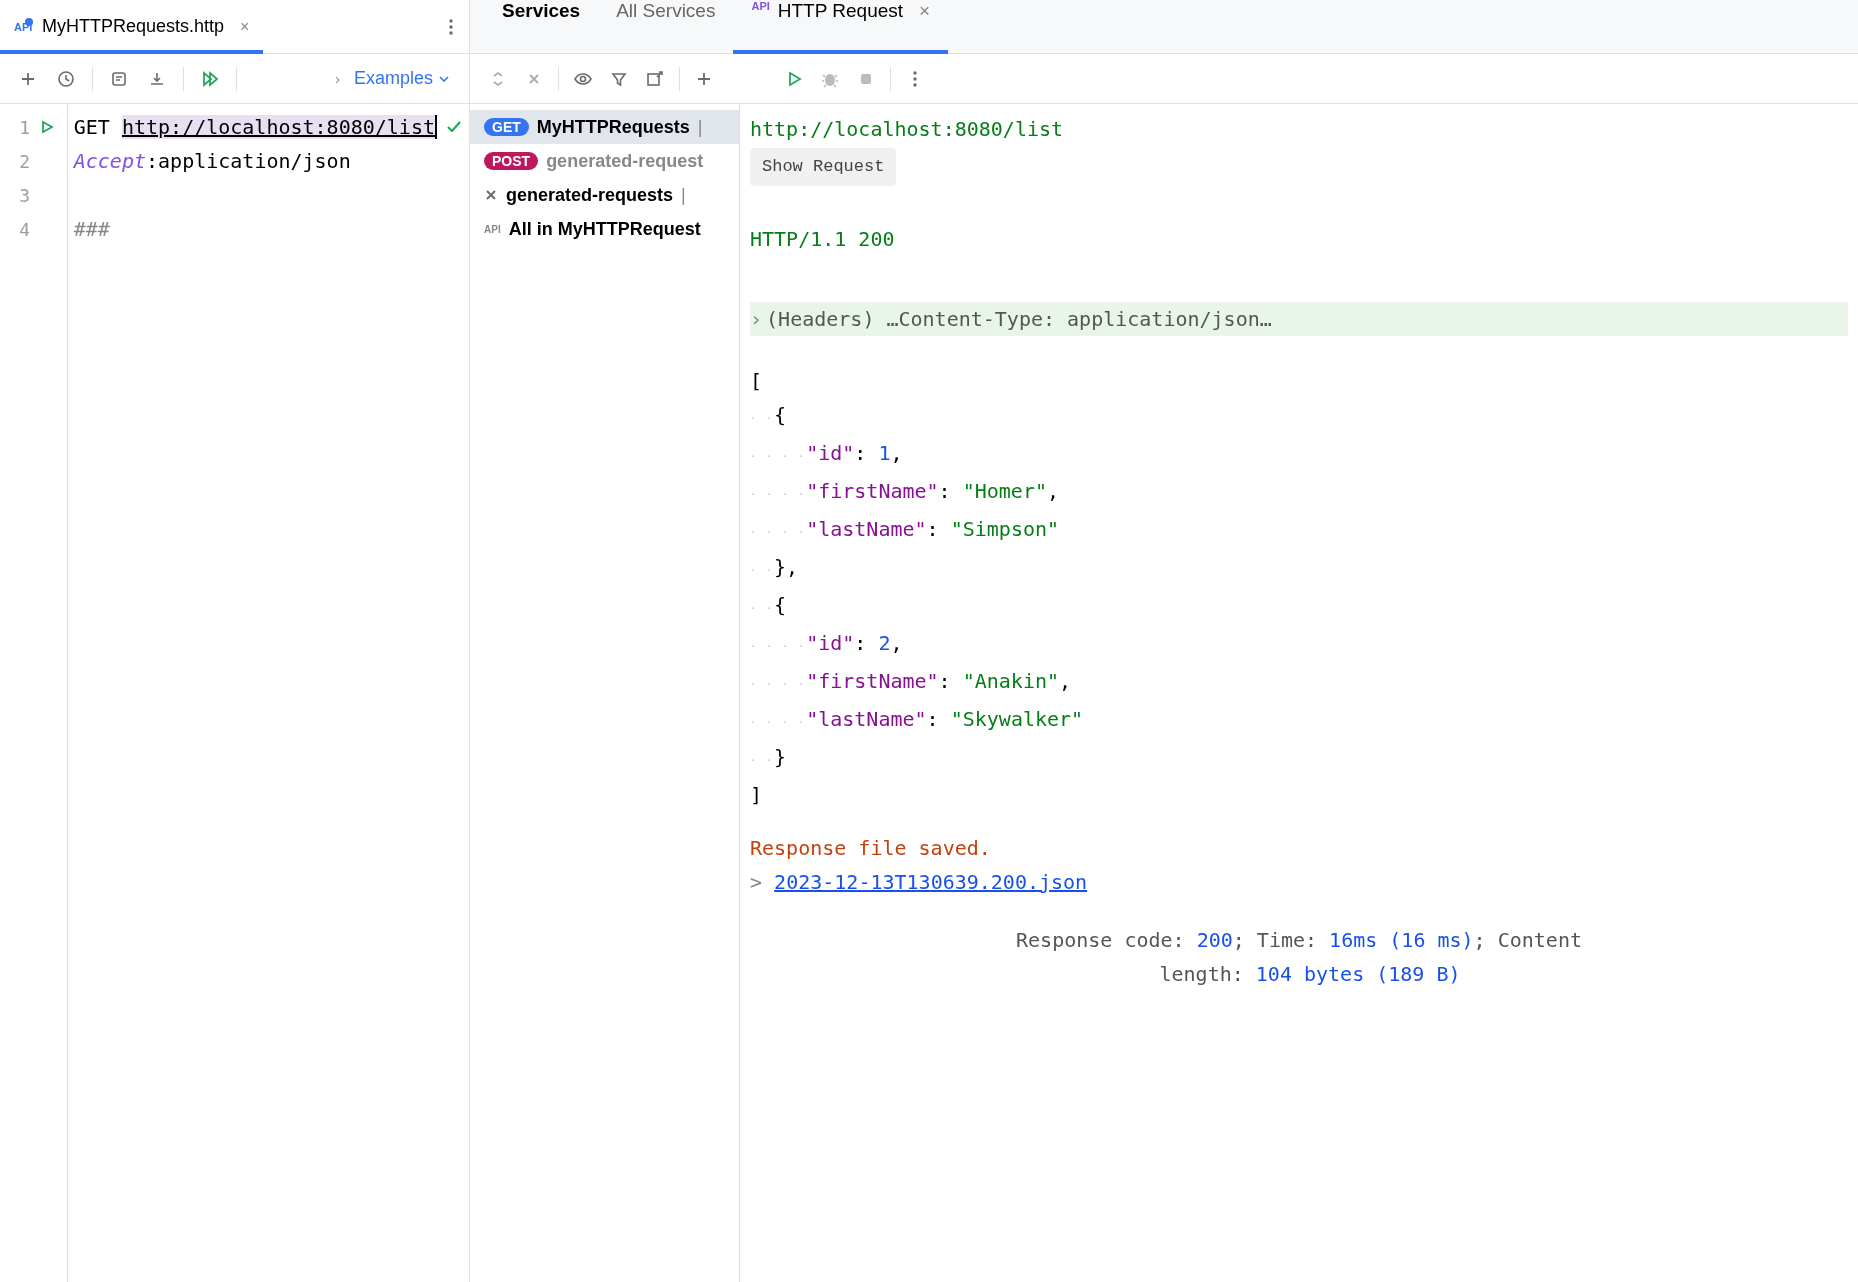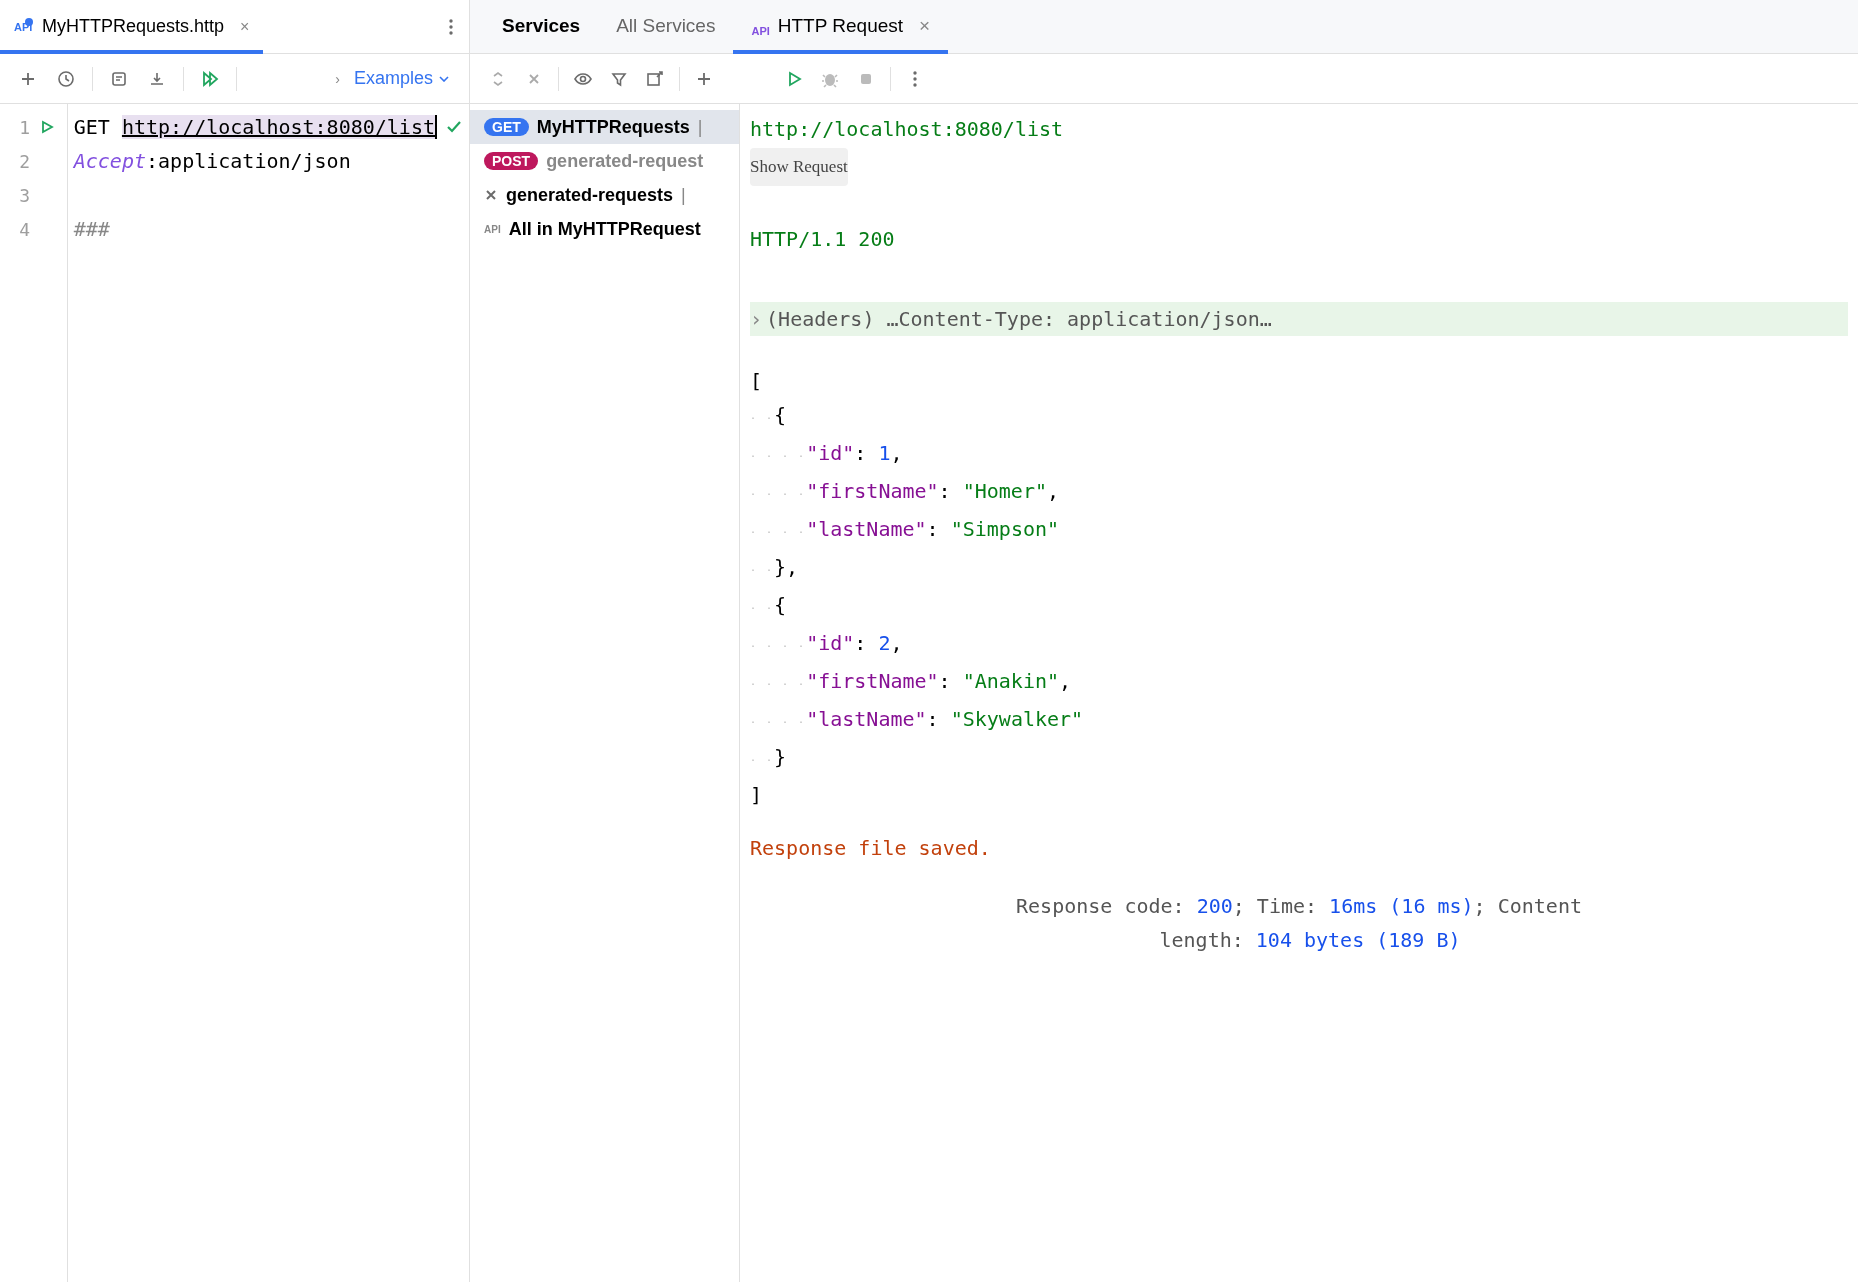--- a/index.html
+++ b/index.html
@@ -183,22 +183,22 @@
       height: 54px;
       display: flex;
       align-items: center;
       padding-left: 14px;
       gap: 0;
       border-bottom: 1px solid #e0e0e0;
     }
     .services-tab {
       height: 100%;
       display: flex;
-      align-items: flex-end;
-      padding: 16px 18px;
+      align-items: flex-start;
+      padding: 0 18px;
       font-size: 19px;
       color: #666;
       gap: 8px;
       position: relative;
     }
     .services-tab.primary {
       font-weight: 600;
       color: #000;
     }
     .services-tab.active {
@@ -296,23 +296,23 @@
       line-height: 34px;
       overflow: hidden;
     }
     .url-line {
       color: #067D17;
     }
     .show-request {
       display: inline-block;
       background: #f0f0f0;
       color: #444;
-      padding: 2px 0;
+      padding: 2px 12px;
       border-radius: 4px;
-      font-family: Liberation Serif, serif;
+      font-family: Liberation Mono, monospace;
       font-size: 17px;
       margin-top: 2px;
       margin-bottom: 18px;
       text-align: right;
     }
     .status-line {
       color: #067D17;
     }
     .headers-line {
       background: #e8f5e8;
@@ -582,20 +582,21 @@
         <div><span class="json-indent-dots">· · · ·</span><span class="json-key">"lastName"</span><span class="json-punct">: </span><span class="json-string">"<span>Simpson</span>"</span></div>
         <div><span class="json-indent-dots">· ·</span><span class="json-punct">},</span></div>
         <div><span class="json-indent-dots">· ·</span><span class="json-punct">{</span></div>
         <div><span class="json-indent-dots">· · · ·</span><span class="json-key">"id"</span><span class="json-punct">: </span><span class="json-number">2</span><span class="json-punct">,</span></div>
         <div><span class="json-indent-dots">· · · ·</span><span class="json-key">"firstName"</span><span class="json-punct">: </span><span class="json-string">"<span>Anakin</span>"</span><span class="json-punct">,</span></div>
         <div><span class="json-indent-dots">· · · ·</span><span class="json-key">"lastName"</span><span class="json-punct">: </span><span class="json-string">"<span>Skywalker</span>"</span></div>
         <div><span class="json-indent-dots">· ·</span><span class="json-punct">}</span></div>
         <div><span class="json-punct">]</span></div>
       </div>
       <div class="saved-text">Response file saved.</div>
+      <div><span class="link-chevron">&gt; </span><span class="file-link">2023-12-13T130639.200.json</span></div>
 
       <div class="stats-line">
         <span>Response code: </span><span class="blue">200</span><span>; Time: </span><span class="blue">16ms (16 ms)</span><span>; Content</span>
       </div>
       <div class="stats-line" style="margin-top:0; padding-left:22px;">
         <span>length: </span><span class="blue">104 bytes (189 B)</span>
       </div>
     </div>
   </div>
 </div>

